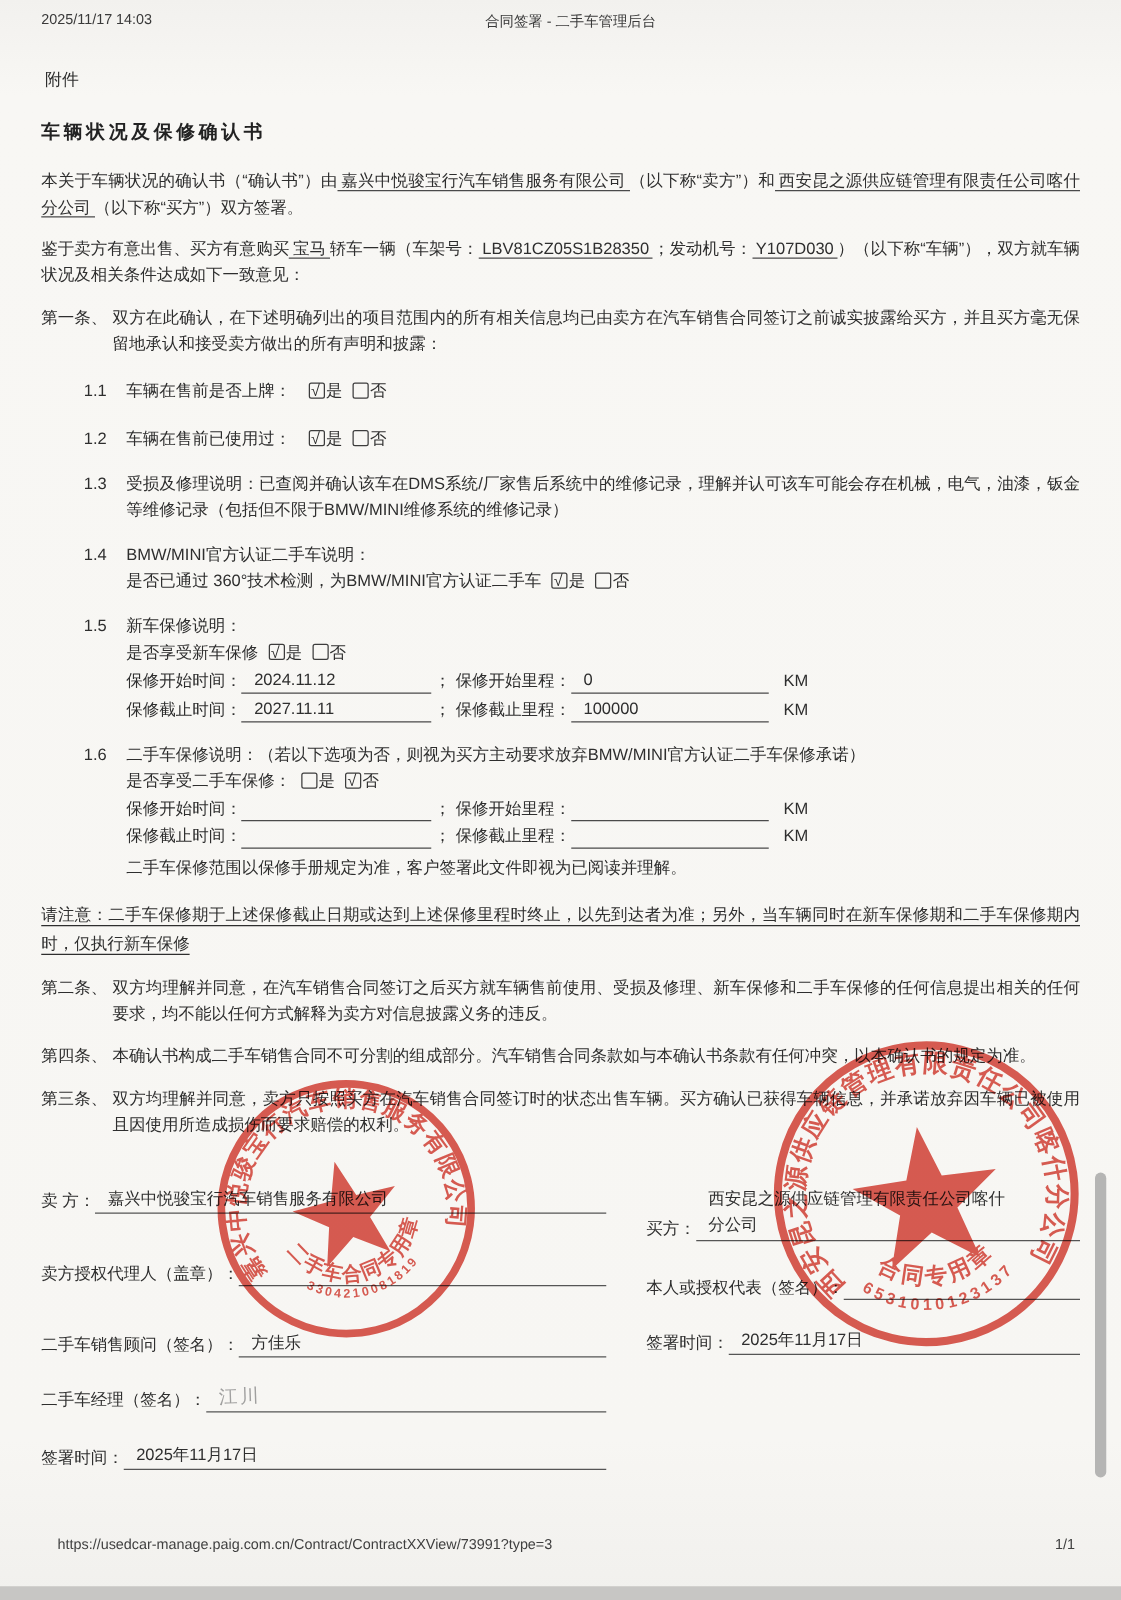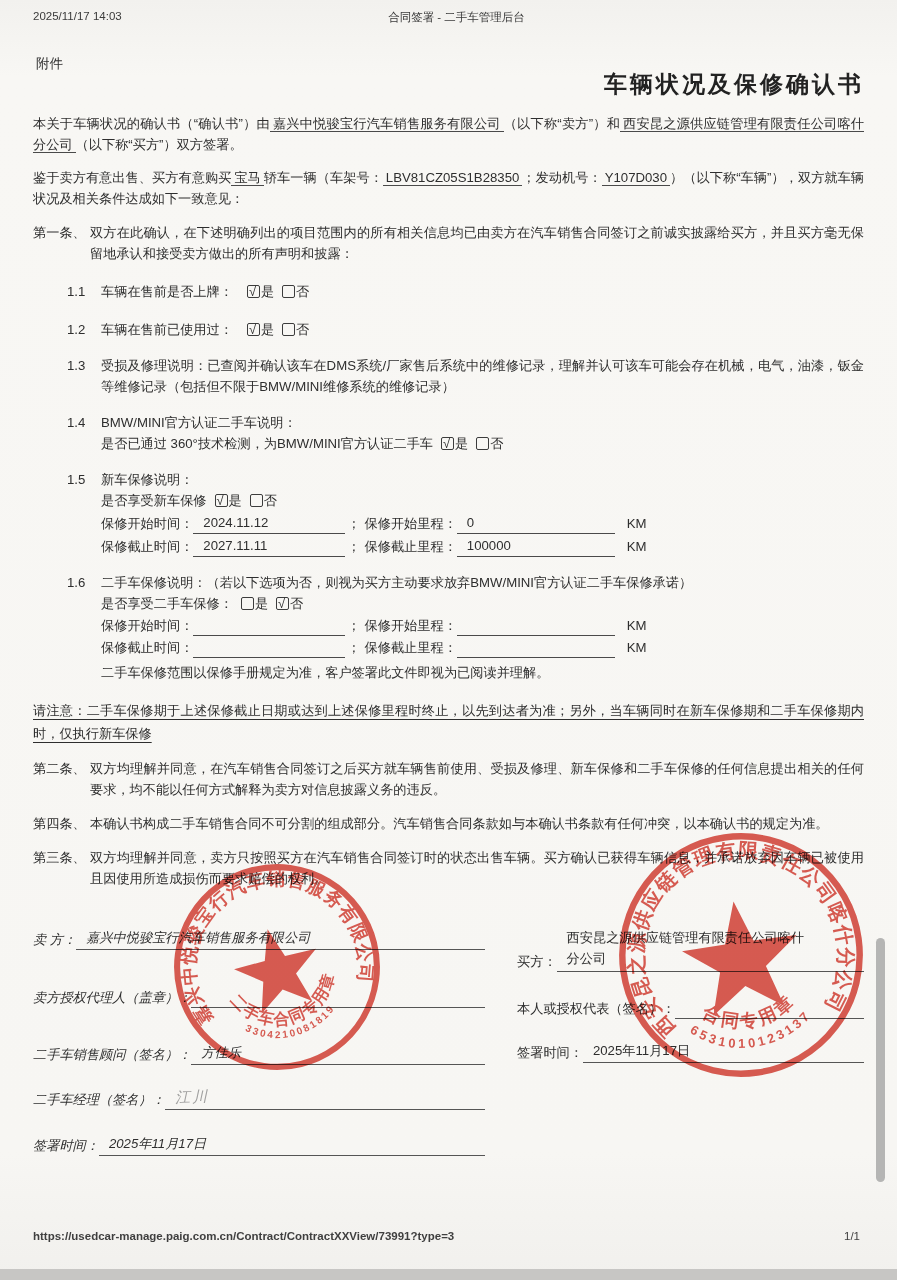--- a/index.html
+++ b/index.html
@@ -10,21 +10,21 @@
     background:linear-gradient(180deg,#f2f1ee 0%,#f8f7f4 6%,#f7f6f3 90%,#f1f0ed 100%);
     color:#2e2e2e; overflow:hidden;
   }
   
   .bheader { position:relative; padding-top:26px; height:26px; font-size:11.5px; color:#3a3a3a; }
   .bheader .bdate { position:absolute; left:33px; top:10px; }
   .bheader .btitle { position:absolute; left:0; right:0; top:10px; text-align:center;margin-left:16px; }
   
   .content { padding:0 33px; font-size:13.2px; line-height:21px; }
   .attach { margin:27px 0 0 3px; font-size:13.5px; }
-  h1.title { text-align:right; font-size:23px; font-weight:bold; letter-spacing:3px; color:#222; }
+  h1.title { text-align:left; font-size:15px; font-weight:bold; letter-spacing:3px; margin-top:21px; color:#222; }
   p.para { margin-top:18px; text-align:justify; }
   .u { border-bottom:1px solid #4a4a4a; padding:0 3px; }
   .clause { display:flex; margin-top:13px; }
   .cnum { flex:none; width:57px; font-weight:normal; }
   .ctext { flex:1; text-align:justify; }
   .item { display:flex; margin-top:15px; }
   .inum { flex:none; width:34px; margin-left:34px; }
   .ibody { flex:1; }
   
   .cbgroup { margin-left:6px; white-space:nowrap;text-align:center; }
@@ -35,38 +35,38 @@
   .frow { display:flex; align-items:flex-end; margin-top:1px; }
   .flabel { white-space:nowrap; }
   .uline { display:inline-block; border-bottom:1px solid #4a4a4a; padding:0 0 0 10px; min-height:19px; }
   .w150 { width:152px; } .w160 { width:158px; }
   .fsep { margin:0 4px 0 2px; }
   .funit { margin-left:12px; }
   
   .notice { margin-top:16px; line-height:23px; text-align:justify; text-decoration:underline; text-underline-offset:4px; }
   
   .sigs { display:flex; margin-top:38px; }
-  .sigcol-l { flex:none; width:452px;font-style:italic; }
+  .sigcol-l { flex:none; width:452px; }
   .sigcol-r { flex:1; margin-left:32px; }
   .sig-row { display:flex; align-items:flex-end; }
   .sig-label { white-space:nowrap; }
   .sig-line { flex:1; border-bottom:1px solid #555; min-height:19px; padding:0 4px 1px 10px; }
   .sig-val2 { flex:1; }
   .sig-val2 .l1 { padding-left:10px; }
   .sig-val2 .l2 { border-bottom:1px solid #555; padding:0 4px 2px 10px; min-height:19px; }
   .hand { color:#8b8b8b; font-size:15px; display:inline-block; transform:rotate(-2deg); opacity:.8; letter-spacing:2px; }
   
   .stamp { position:absolute; mix-blend-mode:multiply; opacity:.82; pointer-events:none; }
   .stamp-l { left:166px; top:856px; width:222px; height:222px; transform:rotate(-14deg); }
   .stamp-r { left:612px; top:826px; width:258px; height:258px; transform:rotate(-8deg); }
   .stamp svg { width:100%; height:100%; }
   .stamp text { font-family:"Liberation Sans","DejaVu Sans",sans-serif; font-weight:bold; }
   
   .bfooter { position:absolute; left:0; right:0; top:1230px; font-size:11.5px; color:#3f3f3f; }
-  .bfooter .furl { position:absolute; left:33px;font-weight:bold; }
+  .bfooter .furl { position:absolute; left:46px; }
   .bfooter .fpage { position:absolute; right:37px; }
   .bottom-strip { position:absolute; left:0; right:0; bottom:0; height:11px; background:#c7c6c4; }
   .scrollbar-thumb { position:absolute; left:876px; top:938px; width:9px; height:244px; background:#b5b5b4; border-radius:5px; }
 </style>
 </head>
 <body>
 
 <div class="page">
 
   <div class="bheader">

